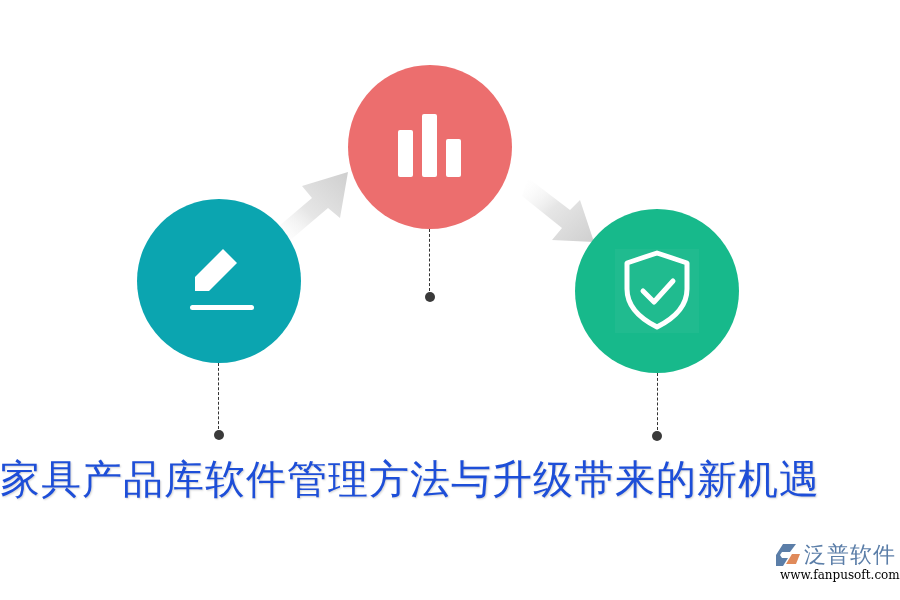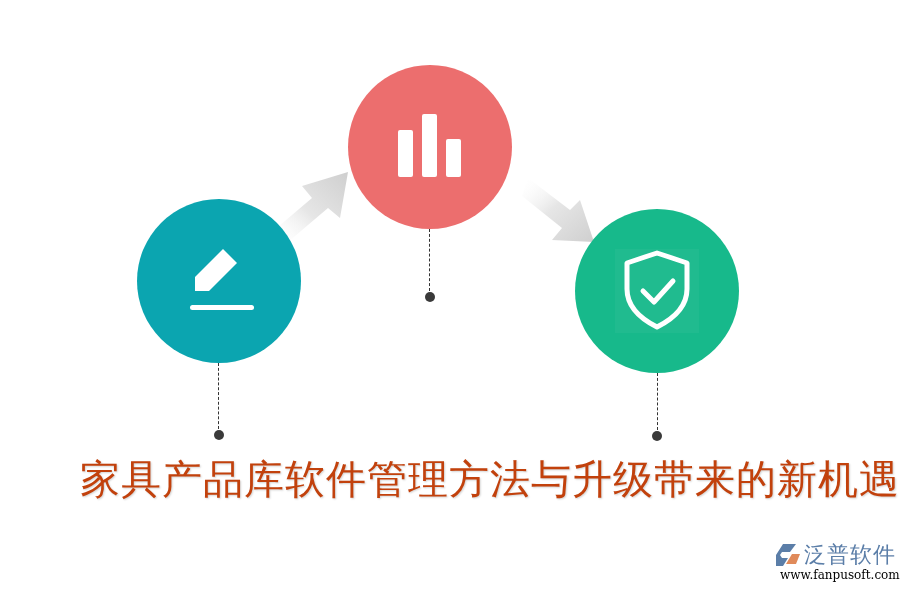--- a/index.html
+++ b/index.html
@@ -41,25 +41,25 @@
       border-radius: 50%;
       background: #3a3a3a;
     }
     .arrow {
       position: absolute;
     }
     .title {
       position: absolute;
       left: 0;
       top: 452px;
-      width: 900px;
+      width: 723px;
       text-align: right;
       font-size: 40px;
       letter-spacing: 1px;
-      color: #c2410c;
+      color: #1d4ed8;
       text-shadow: 1px 1px 2px rgba(0,0,0,0.18);
       white-space: nowrap;
     }
     .logo {
       position: absolute;
       left: 766px;
       top: 540px;
       width: 130px;
       height: 44px;
       margin-left: 8px;

